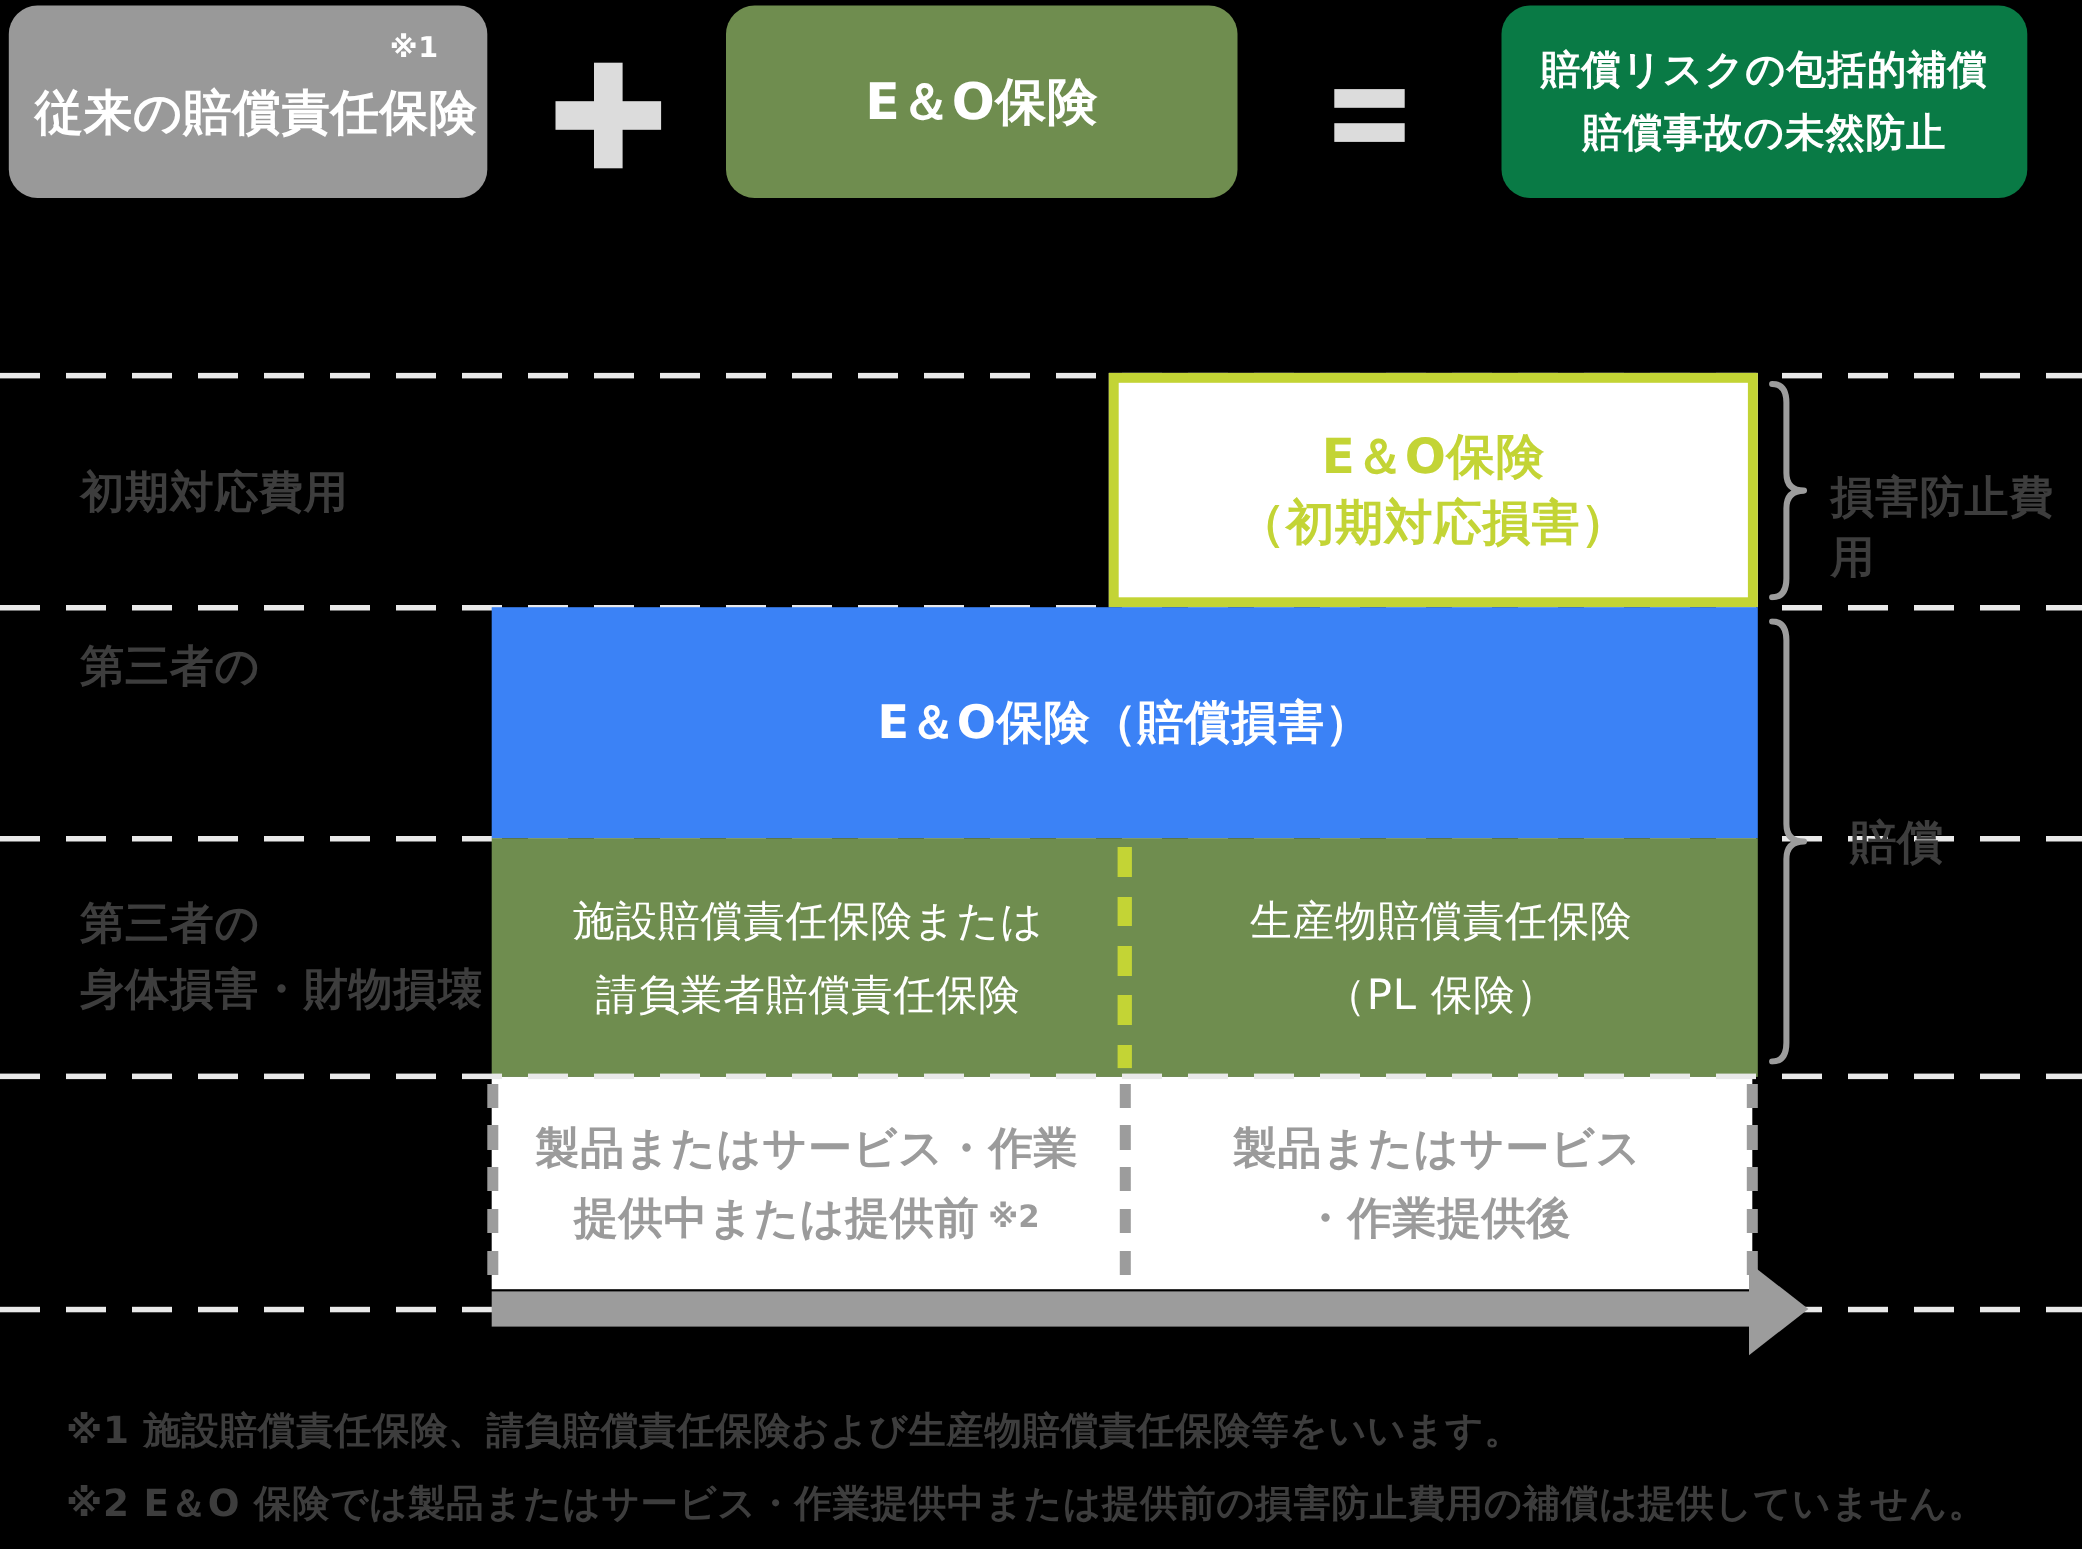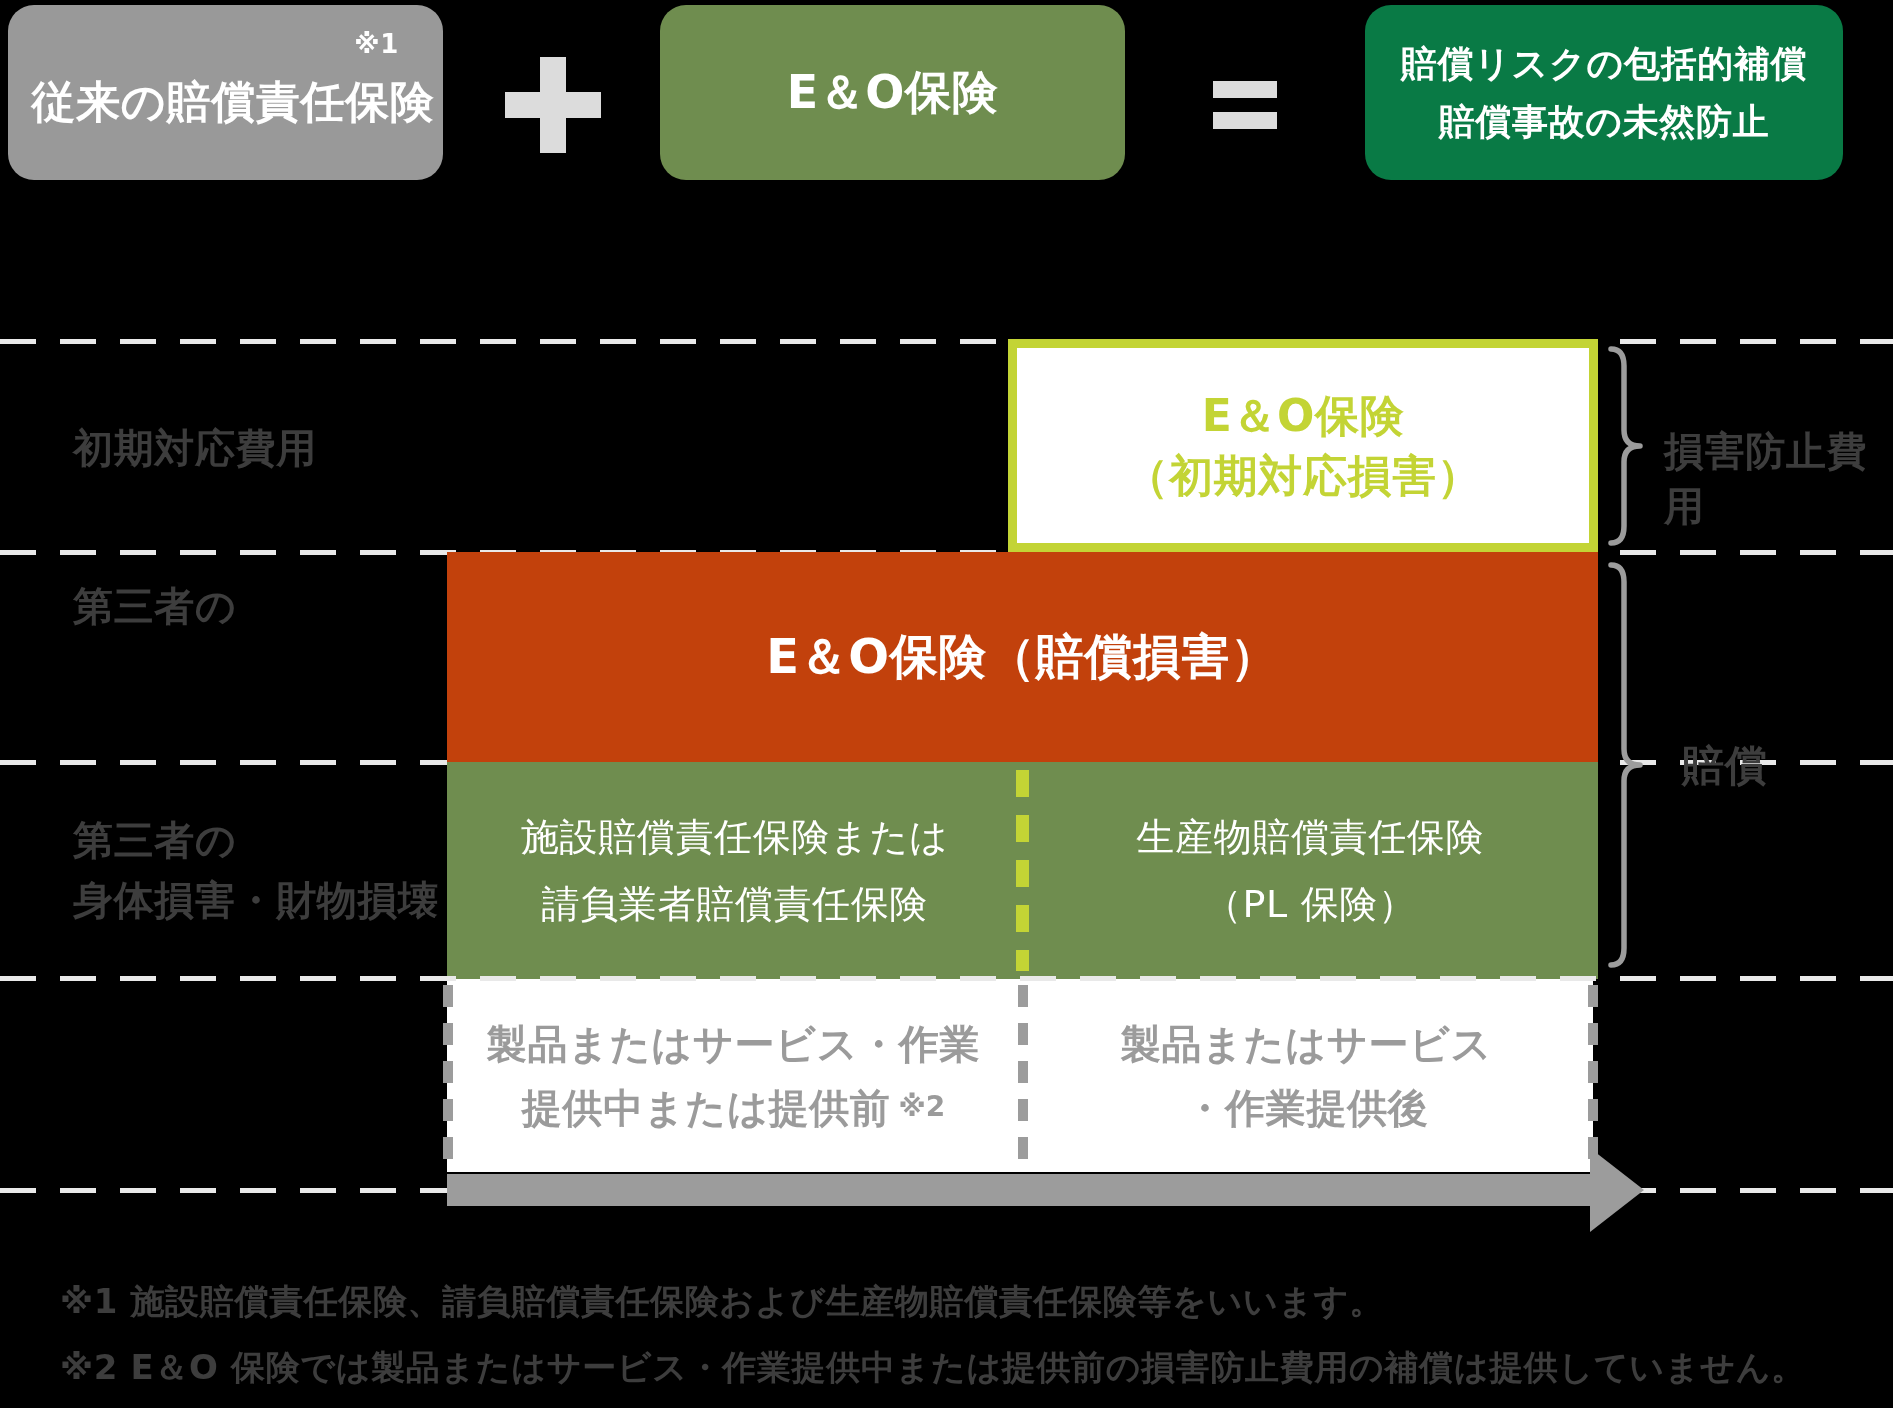--- a/index.html
+++ b/index.html
@@ -29,23 +29,23 @@
   
   .hline{left:0;width:1893px;height:5px;z-index:1;
          background:repeating-linear-gradient(to right,#e9e9e9 0 36px,transparent 36px 60px);}
   .hl1{top:339px;} .hl2{top:550px;} .hl3{top:760px;} .hl4{top:976px;z-index:3;} .hl5{top:1188px;}
 
   
   .box-white{left:1008px;top:339px;width:590px;height:213px;background:#fff;
              border:9px solid #C3D435;box-sizing:border-box;z-index:2;
              display:flex;flex-direction:column;align-items:center;justify-content:center;
              color:#C3D435;font-weight:bold;font-size:44px;line-height:1.35;text-align:center;}
-  .box-chartreuse{left:447px;top:552px;width:1151px;height:210px;background:#c2410c;z-index:2;
+  .box-chartreuse{left:447px;top:552px;width:1151px;height:210px;background:#3b82f6;z-index:2;
              display:flex;align-items:center;justify-content:center;
-             color:#fff;font-weight:bold;font-size:48px;text-align:center;}
+             color:#fff;font-weight:bold;font-size:42px;text-align:center;}
   .band-sage{left:447px;top:762px;width:1151px;height:217px;background:#6F8D4F;z-index:2;display:flex;}
   .band-sage .cell{flex:1;display:flex;flex-direction:column;align-items:center;justify-content:center;
              color:#fff;font-weight:normal;font-size:38px;line-height:1.75;text-align:center;}
   .band-bottom{left:447px;top:979px;width:1146px;height:193px;background:#fff;z-index:2;display:flex;justify-content:center;}
   .band-bottom .cell{flex:1;display:flex;flex-direction:column;align-items:center;justify-content:center;
              color:#9b9b9b;font-weight:bold;font-size:40px;line-height:1.6;text-align:center;}
   .band-bottom .sup{font-size:28px;font-weight:bold;vertical-align:6px;margin-left:8px;letter-spacing:0;}
 
   
   .vdash{z-index:3;}

